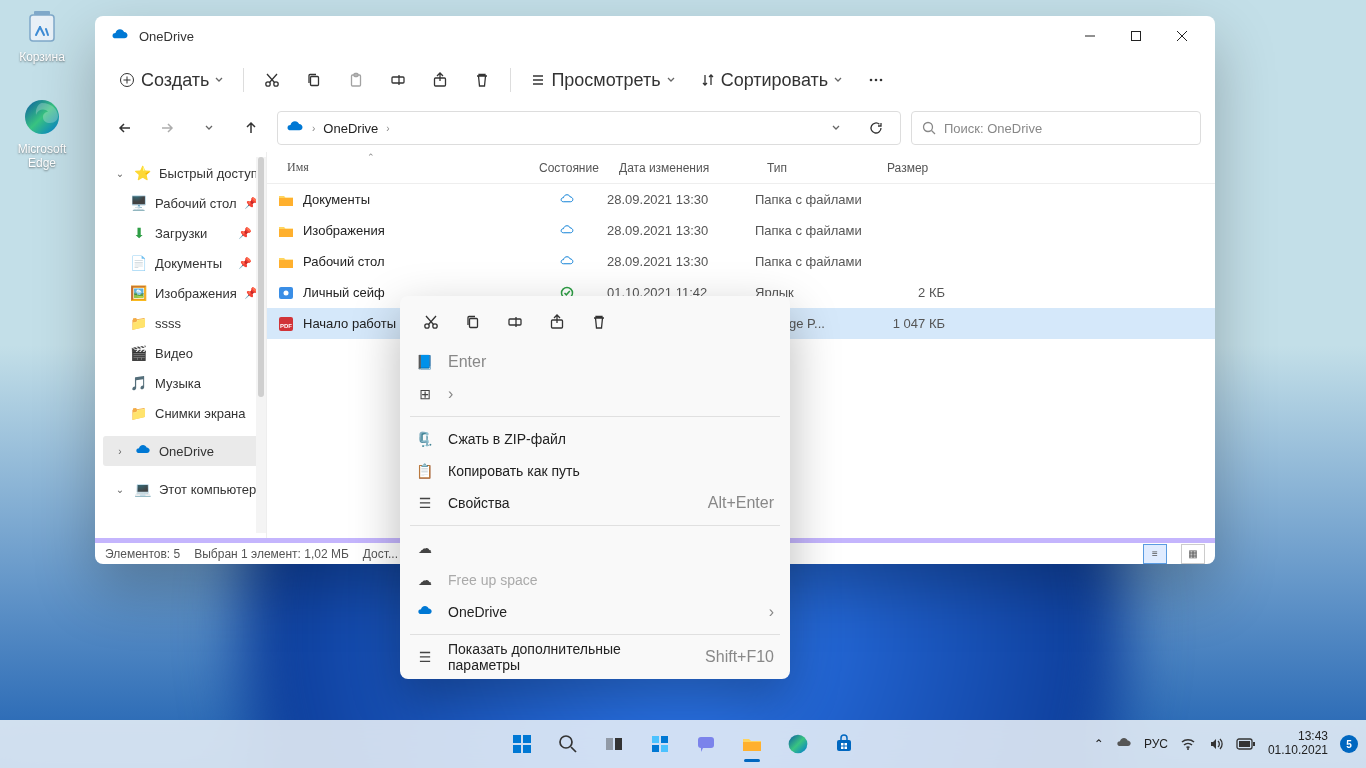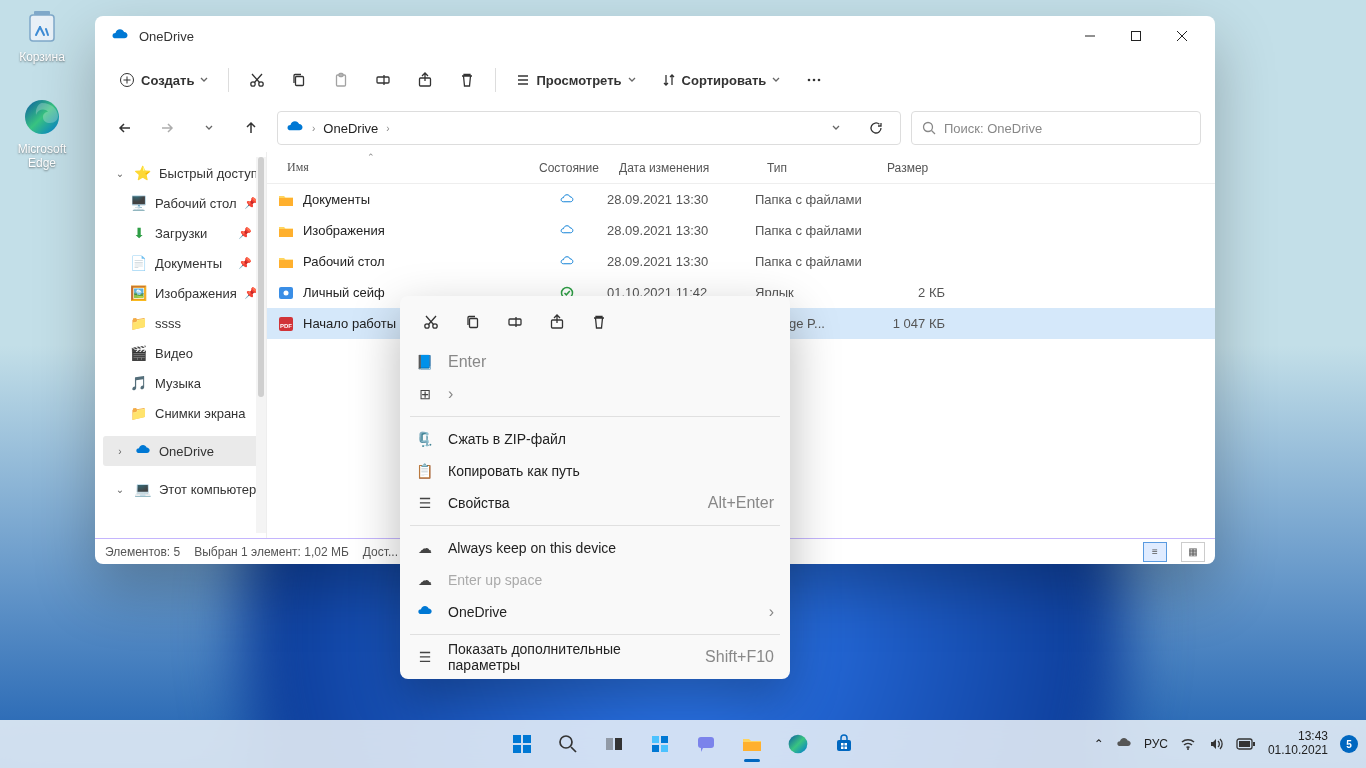--- a/index.html
+++ b/index.html
@@ -7,21 +7,21 @@
 .wallpaper { position:absolute; inset:0; background: linear-gradient(180deg,#c3dfe8 0%,#c3dfe8 45%,#1c5fb1 100%); z-index:0; }
 .bloom { position:absolute; left:50%; top:82%; width:1100px; height:800px; transform:translate(-50%,-50%); border-radius:50%; background: radial-gradient(circle at 50% 50%, #2e7af0 0%, #0e3f9c 60%, transparent 70%); filter:blur(20px); z-index:0;}
 .desktop-icon { position:absolute; width:76px; text-align:center; color:#fff; font-size:12px; text-shadow:0 1px 2px rgba(0,0,0,.5); z-index:1; }
 .desktop-icon .ico { width:42px; height:42px; margin:0 auto 4px; display:flex; align-items:center; justify-content:center; }
 .window { position:absolute; left:95px; top:16px; width:1120px; height:548px; background:#fff; border-radius:8px; box-shadow:0 25px 60px rgba(0,0,0,.25); display:flex; flex-direction:column; z-index:5; overflow:hidden; }
 .titlebar { height:40px; display:flex; align-items:center; padding:0 10px 0 16px; font-size:13px; color:#333; }
 .titlebar .t-icon { margin-right:10px; display:flex; }
 .titlebar .spacer { flex:1; }
 .winbtn { width:46px; height:32px; display:flex; align-items:center; justify-content:center; color:#222; }
 .toolbar { height:48px; display:flex; align-items:center; padding:0 8px 0 12px; gap:2px; }
-.tbtn { height:36px; min-width:40px; padding:0 8px; display:flex; align-items:center; justify-content:center; border-radius:4px; color:#333; font-size:13px; gap:6px;font-weight:bold; }
+.tbtn { height:36px; min-width:40px; padding:0 8px; display:flex; align-items:center; justify-content:center; border-radius:4px; color:#333; font-size:18px; gap:6px; }
 .tbtn.text { padding:0 12px;}
 .tsep { width:1px; height:24px; background:#ddd; margin:0 6px; }
 .addrrow { height:48px; display:flex; align-items:center; padding:0 14px; gap:10px; }
 .navbtn { width:32px; height:32px; display:flex; align-items:center; justify-content:center; border-radius:4px; color:#555; }
 .addrbar { flex:1; height:34px; border:1px solid #ddd; border-radius:4px; display:flex; align-items:center; padding:0 8px; font-size:13px; gap:8px; }
 .addrbar .crumb { display:flex; align-items:center; gap:8px; color:#222;}
 .addrbar .chev { color:#888; font-size:10px;}
 .addrbar .grow{flex:1;}
 .searchbox { width:290px; height:34px; border:1px solid #ddd; border-radius:4px; display:flex; align-items:center; padding:0 10px; gap:8px; color:#888; font-size:13px;}
 .body { flex:1; display:flex; min-height:0; }
@@ -46,21 +46,21 @@
 .col-size{ width:80px; padding-right:10px;}
 .rows { flex:1; }
 .row { height:31px; display:flex; align-items:center; }
 .row.sel{ background:#d5e8fa;}
 .row .c-name{ width:260px; display:flex; align-items:center; gap:8px; padding-left:10px;}
 .row .c-state{ width:80px; display:flex; justify-content:center;}
 .row .c-date{ width:148px; color:#555;}
 .row .c-type{ width:120px; color:#555; white-space:nowrap; overflow:hidden; text-overflow:ellipsis;}
 .row .c-size{ width:80px; text-align:right; padding-right:10px; color:#555;}
 .fico{ width:18px; height:18px; display:flex; align-items:center; justify-content:center;}
-.statusbar { height:26px; border-top:1px solid #c4b5fd; display:flex; align-items:center; padding:0 10px; font-size:12px; color:#555; gap:14px;}
+.statusbar { height:26px; border-top:5px solid #c4b5fd; display:flex; align-items:center; padding:0 10px; font-size:12px; color:#555; gap:14px;}
 .statusbar .grow{flex:1;}
 .viewbtn{ width:24px; height:20px; border:1px solid #ccc; display:flex; align-items:center; justify-content:center; font-size:10px; background:#fff;}
 .viewbtn.active{ background:#e0ecff; border-color:#5a9be0;}
 .ctxmenu { position:absolute; left:400px; top:296px; width:390px; background:#f9f9f9; border-radius:8px; box-shadow:0 18px 50px rgba(0,0,0,.28); padding:6px; z-index:50; font-size:14px;}
 .ctx-ico-row { display:flex; gap:4px; padding:4px 6px 8px 6px;}
 .ctx-ib { width:38px; height:32px; display:flex; align-items:center; justify-content:center; border-radius:4px; color:#333;}
 .ctx-item { height:32px; display:flex; align-items:center; padding:0 10px; gap:14px; border-radius:4px; color:#222;}
 .ctx-item.dis { color:#aaa;}
 .ctx-item .mi{ width:18px; display:flex; justify-content:center; color:#444; font-size:14px;}
 .ctx-item .lab{ flex:1;}
@@ -505,25 +505,24 @@
       <span class="lab">Копировать как путь</span>
     </div>
   <div class="ctx-item">
       <span class="mi">☰</span>
       <span class="lab">Свойства</span>
       <span class="acc">Alt+Enter</span>
     </div>
   <div class="ctx-sep"></div>
   <div class="ctx-item">
       <span class="mi">☁</span>
-      <span class="lab">Always keep on this device</span>
     </div>
   <div class="ctx-item dis">
       <span class="mi">☁</span>
-      <span class="lab">Enter up space</span>
+      <span class="lab">Free up space</span>
     </div>
   <div class="ctx-item">
       <span class="mi">
         <svg width="16" height="16" viewBox="0 0 24 24">
           <path d="M6 15c-2 0-4-1-4-3.5S4 8 6 8c.5-3 3-5 6-5 2.5 0 4.6 1.5 5.5 3.7C20 7 22 8.7 22 11c0 2.3-1.8 4-4 4H6z" fill="#0078d4"></path>
         </svg>
       </span>
       <span class="lab">OneDrive</span>
       <span class="acc">›</span>
     </div>

